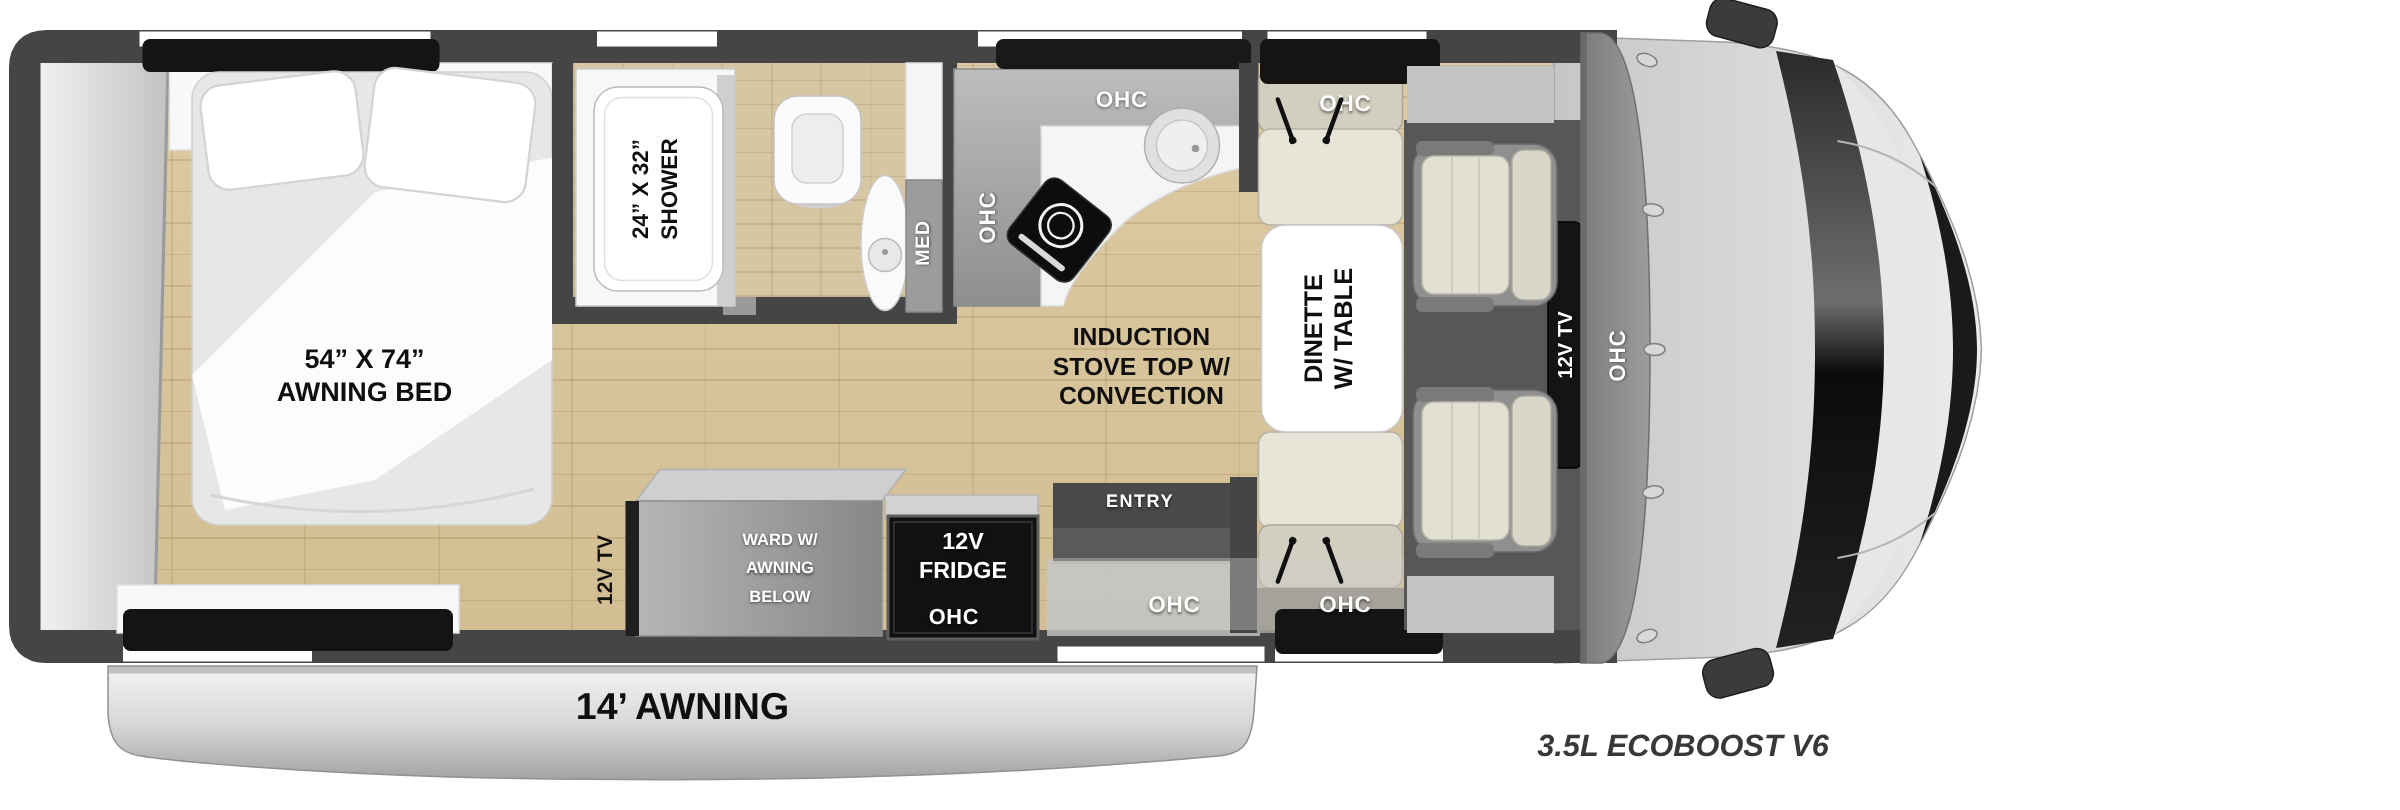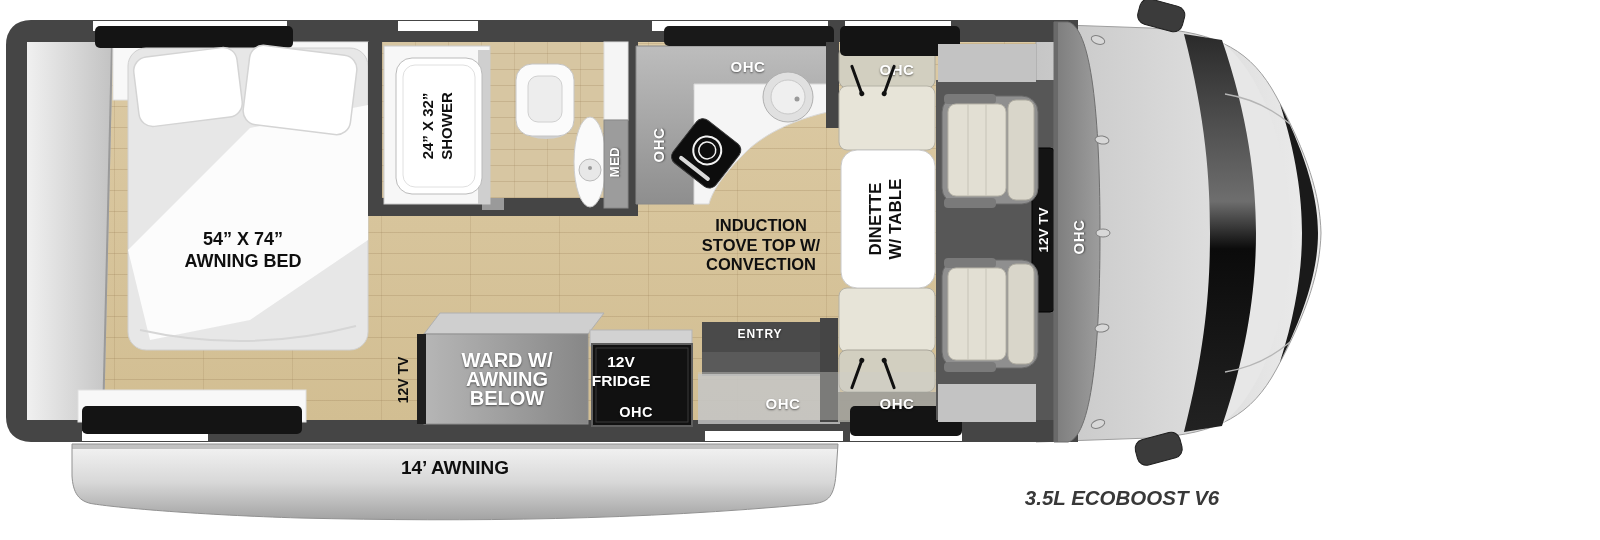--- a/index.html
+++ b/index.html
@@ -276,27 +276,27 @@
   <div class="lbl white" style="left:862px;top:395px;width:70px;font-size:15px;letter-spacing:.5px;">
     <span>OHC</span>
   </div>
   <div class="tick dotup" style="left:855px;top:360px;transform:rotate(20deg);"></div>
   <div class="tick dotup" style="left:888px;top:360px;transform:rotate(-20deg);"></div>
 
   <div class="lbl rot" style="left:363px;top:372px;width:80px;height:16px;font-size:14px;">
     <span>12V TV</span>
   </div>
 
-  <div class="lbl white" style="left:432px;top:351px;width:150px;font-size:20px;line-height:19px;">
+  <div class="lbl white" style="left:445px;top:351px;width:150px;font-size:11px;line-height:19px;">
     <span>WARD W/</span>
     <span>AWNING</span>
     <span>BELOW</span>
   </div>
 
-  <div class="lbl white" style="left:566px;top:352px;width:110px;font-size:15.5px;line-height:19px;">
+  <div class="lbl white" style="left:587px;top:352px;width:110px;font-size:15.5px;line-height:19px;">
     <span>12V</span>
     <span>FRIDGE</span>
   </div>
   <div class="lbl white" style="left:601px;top:404px;width:70px;font-size:14.5px;letter-spacing:.5px;">
     <span>OHC</span>
   </div>
 
   <div class="lbl white" style="left:700px;top:327px;width:120px;font-size:12px;letter-spacing:1px;">
     <span>ENTRY</span>
   </div>
@@ -304,21 +304,21 @@
     <span>OHC</span>
   </div>
 
   <div class="lbl rot white" style="left:999px;top:222px;width:90px;height:16px;font-size:13.5px;">
     <span>12V TV</span>
   </div>
   <div class="lbl rot white" style="left:1044px;top:228px;width:70px;height:18px;font-size:15px;letter-spacing:.5px;">
     <span>OHC</span>
   </div>
 
-  <div class="lbl" style="left:345px;top:457px;width:220px;font-size:19px;">
+  <div class="lbl" style="left:345px;top:457px;width:220px;font-size:25px;">
     <span>14’ AWNING</span>
   </div>
 
   <div class="lbl" style="left:992px;top:485px;width:260px;font-size:20.5px;line-height:25px;color:#383838;font-style:italic;">
     <span>3.5L ECOBOOST V6</span>
   </div>
 
 </div>
 
 </body></html>

